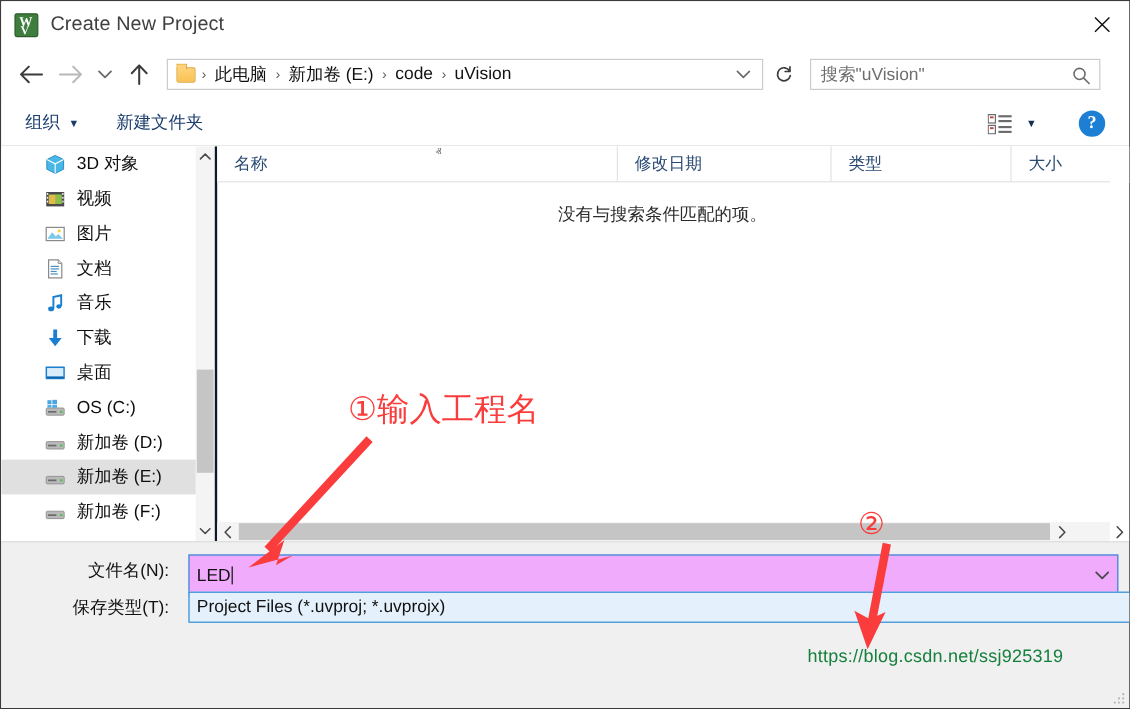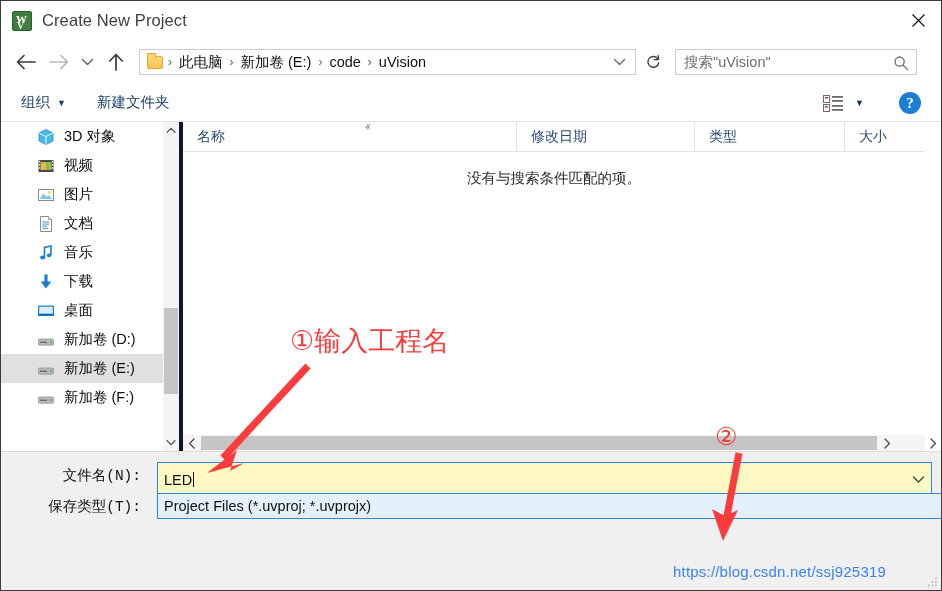--- a/index.html
+++ b/index.html
@@ -181,21 +181,21 @@
     justify-content: center; cursor: pointer; color: #5c5c5c; font-size: 9px;
   }
   #sidebar-thumb {
     position: absolute; left: 1px; top: 186px; width: 14px; height: 86px;
     background: #c5c5c5; cursor: pointer;
   }
 
   
   #filelist {
     position: absolute; left: 178px; top: 0; width: 762px; height: 329px;
-    background: #ffffff; border-left: 4px solid #0f172a;
+    background: #ffffff; border-left: 2px solid #0f172a;
   }
   #col-header {
     position: absolute; left: 0; top: 0; width: 762px; height: 30px;
     display: flex; align-items: flex-end;
     border-bottom: 1px solid #e3e3e3;
     background: #ffffff;
   }
   .col {
     font-size: 14px; color: #2a4a73; height: 29px;
     display: flex; align-items: center; padding-left: 14px;
@@ -239,28 +239,28 @@
   }
 
   
   #footer {
     position: absolute; left: 0; top: 450px; width: 940px; height: 140px;
     background: #f0f0f0;
     border-top: 1px solid #dcdcdc;
   }
   .field-label {
     position: absolute; font-size: 14.5px; color: #111111;
-    text-align: right; width: 140px; font-family: Liberation Mono, monospace;
+    text-align: right; width: 140px;
   }
   #label-filename { left: 0px; top: 14px; }
   #label-filetype { left: 0px; top: 45px; }
 
   #input-filename {
     position: absolute; left: 156px; top: 10px; width: 775px; height: 35px;
-    background: #fef9c3; border: 1px solid #2f8ad4;
+    background: #f0abfc; border: 1px solid #2f8ad4;
     display: flex; align-items: center;
   }
   #filename-value {
     margin-left: 6px; font-size: 14.5px; color: #111111;
   }
   #filename-caret {
     display: inline-block; width: 1px; height: 15px;
     background: #111111; margin-left: 1px; vertical-align: -2px;
   }
   #combo-filetype {
@@ -289,22 +289,22 @@
   #annot-text-1 {
     position: absolute; left: 289px; top: 322px;
     font-size: 27px; color: #fa3c3c;
     white-space: nowrap;
   }
   #annot-text-2 {
     position: absolute; left: 714px; top: 421px;
     font-size: 25px; color: #fa3c3c;
   }
   #watermark {
-    position: absolute; left: 672px; top: 562px;
-    font-size: 15px; color: #3b82f6;
+    position: absolute; left: 672px; top: 538px;
+    font-size: 15px; color: #15803d;
     white-space: nowrap; letter-spacing: 0.2px; text-align: right;
   }
 </style>
 </head>
 <body>
 
 <div id="dialog">
 
   <div id="titlebar">
     <div id="title-icon">
@@ -484,20 +484,34 @@
         <span class="nav-ic">
           <svg width="18" height="18" viewBox="0 0 18 18">
             <rect x="1" y="3.5" width="16" height="10.5" rx="0.6" fill="#1a7fd0"></rect>
             <rect x="2.2" y="4.7" width="13.6" height="7" fill="#d8ecfa"></rect>
             <rect x="2.2" y="12" width="13.6" height="1.2" fill="#0d5f9e"></rect>
           </svg>
         </span>
         <span>桌面</span>
       </div>
 
+      <div class="nav-item">
+        <span class="nav-ic">
+          <svg width="18" height="18" viewBox="0 0 18 18">
+            <rect x="1.5" y="9" width="15" height="6" rx="1" fill="#b9b9b9" stroke="#8a8a8a" stroke-width="0.7"></rect>
+            <rect x="3" y="11.5" width="7" height="1.4" fill="#6a6a6a"></rect>
+            <rect x="13" y="11.3" width="2" height="1.8" fill="#4cc24c"></rect>
+            <rect x="2.5" y="2.5" width="3.4" height="3.4" fill="#4aa7e0"></rect>
+            <rect x="6.6" y="2.2" width="3.9" height="3.7" fill="#4aa7e0"></rect>
+            <rect x="2.5" y="6.6" width="3.4" height="2" fill="#4aa7e0"></rect>
+            <rect x="6.6" y="6.6" width="3.9" height="2.2" fill="#4aa7e0"></rect>
+          </svg>
+        </span>
+        <span>OS (C:)</span>
+      </div>
 
       <div class="nav-item">
         <span class="nav-ic">
           <svg width="18" height="18" viewBox="0 0 18 18">
             <rect x="1.5" y="8" width="15" height="6.2" rx="1" fill="#b9b9b9" stroke="#8a8a8a" stroke-width="0.7"></rect>
             <rect x="3" y="10.6" width="7" height="1.4" fill="#6a6a6a"></rect>
             <rect x="13" y="10.4" width="2" height="1.8" fill="#4cc24c"></rect>
           </svg>
         </span>
         <span>新加卷 (D:)</span>

